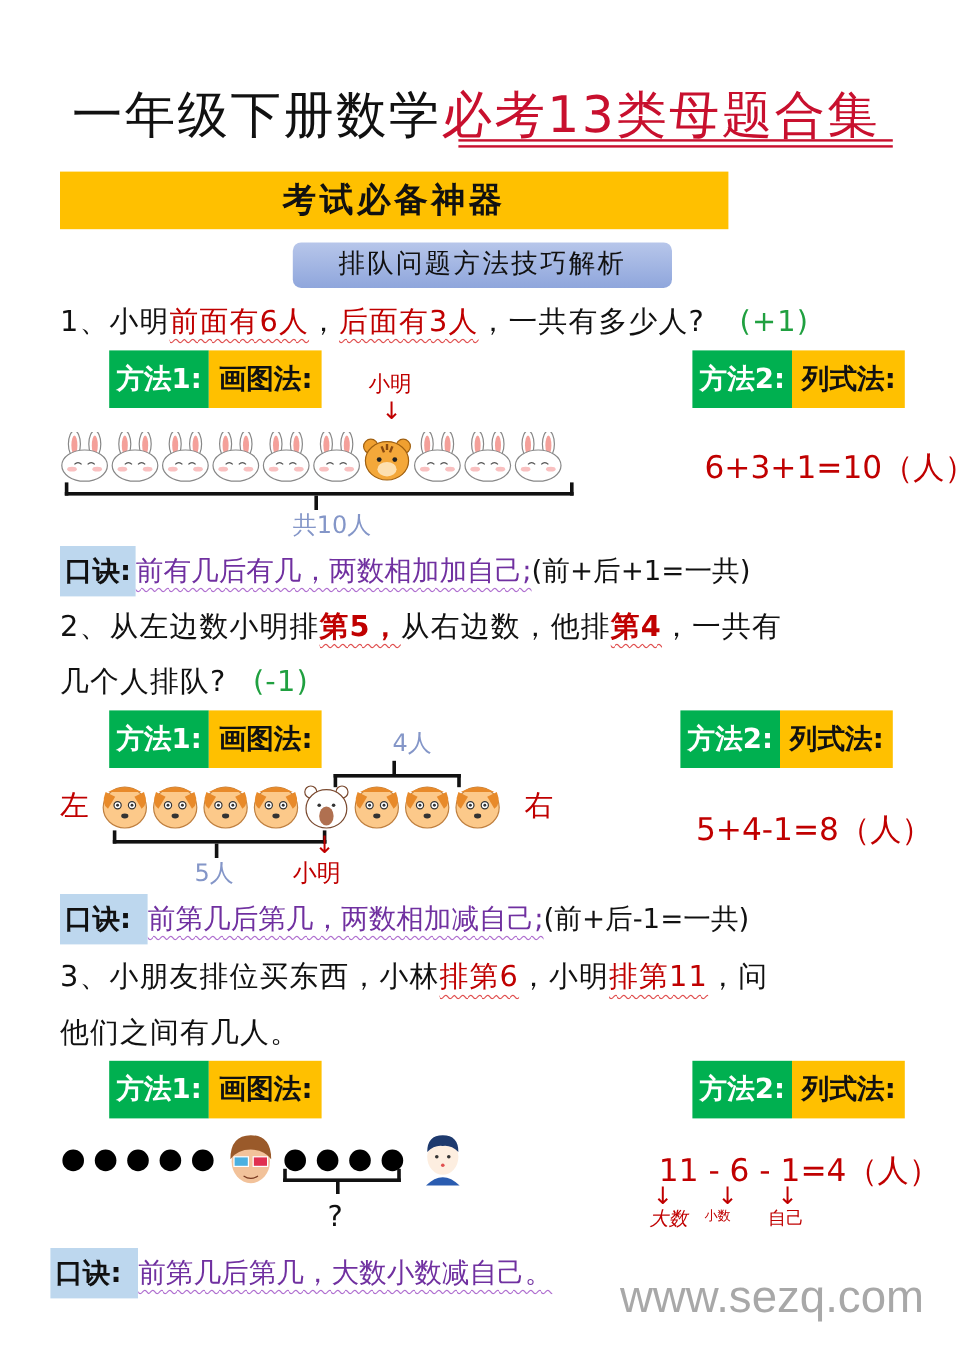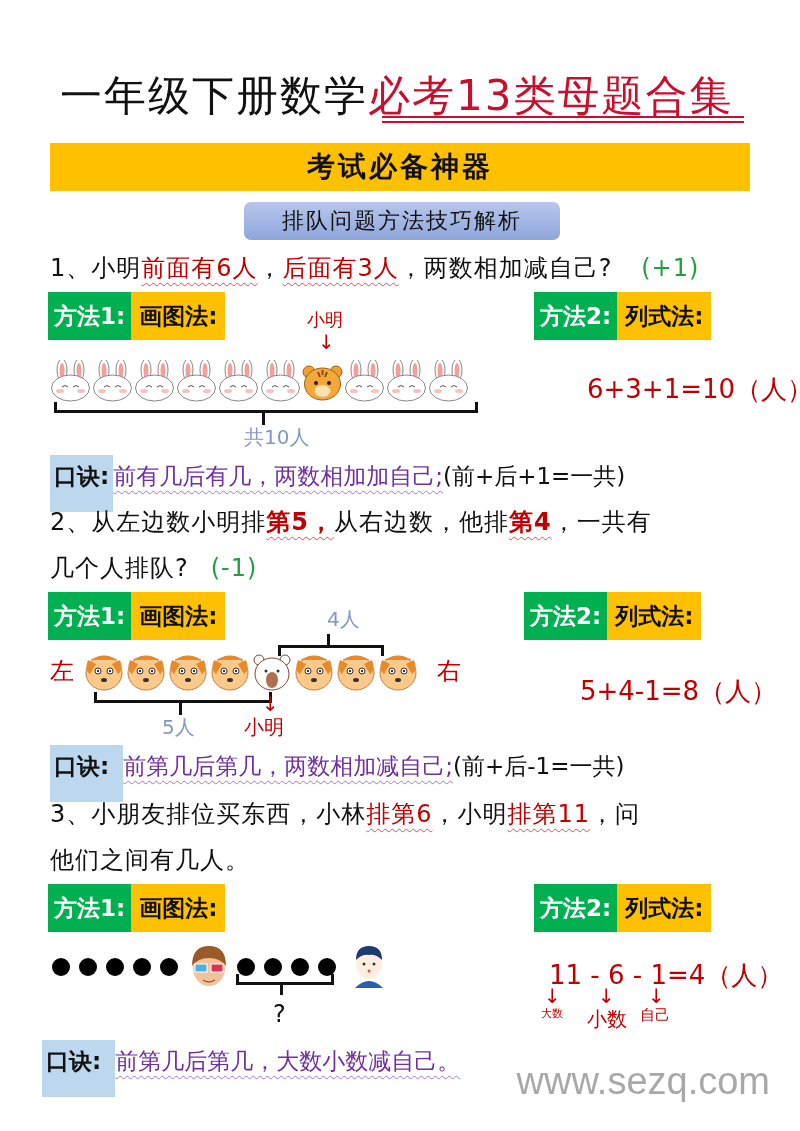--- a/index.html
+++ b/index.html
@@ -3,34 +3,34 @@
 <meta charset="utf-8">
 <style>
   html, body { margin:0; padding:0; background:#ffffff; }
   body { width:800px; height:1131px; position:relative; overflow:hidden;
          font-family:"DejaVu Sans","Liberation Sans",sans-serif; color:#111; }
   .abs { position:absolute; }
   .title { left:60px; top:68px; font-size:42px; font-weight:normal; letter-spacing:2px; white-space:nowrap; }
   .title .red { color:#c8102e; }
   .title-underline { left:382px; top:116px; width:362px; height:9px; }
   .title-underline div { height:2px; background:#c8102e; margin-bottom:3px; }
-  .banner { left:50px; top:143px; width:700px; height:48px; background:#ffc000; text-align:center;
+  .banner { left:50px; top:143px; width:557px; height:48px; background:#ffc000; text-align:center;
             font-size:28px; line-height:48px; font-weight:bold; letter-spacing:3px; }
   .subbanner { left:244px; top:202px; width:316px; height:38px; border-radius:7px;
                background:linear-gradient(#b7c6ea,#8fa6dc); text-align:center; font-size:22px; line-height:38px; letter-spacing:2px; }
   .qline { font-size:24px; white-space:nowrap; letter-spacing:1px; }
   .red { color:#c00000; }
   .green { color:#20a040; }
   .wavy { text-decoration: underline wavy #e05050; text-underline-offset:6px; text-decoration-thickness:1px; }
   .wavy-p { text-decoration: underline wavy #b070d0; text-underline-offset:6px; text-decoration-thickness:1px; }
-  .method { height:48px; display:flex; font-size:23px; line-height:48px; font-weight:bold; }
+  .method { height:48px; display:flex; font-size:23px; line-height:48px; font-weight:bold;margin-left:43px; }
   .method .g { background:#00b050; color:#fff; padding:0 6px 0 6px; }
   .method .y { background:#ffc000; color:#111; padding:0 8px; }
   .koujue { height:42px; font-size:23px; line-height:42px; white-space:nowrap; }
-  .koujue .lab { background:#bdd7ee; display:inline-block; padding:0 4px 15px 4px; font-weight:bold;text-align:right; }
+  .koujue .lab { background:#bdd7ee; display:inline-block; padding:0 4px 0 4px; font-weight:bold;text-align:right; }
   .purple { color:#7030a0;text-align:center; }
   .formula { font-size:26px; color:#c00000; white-space:nowrap; }
   .blue-label { color:#8496c8; font-size:20px; }
   .bracket { border:3px solid #111; border-top:none; height:8px; }
   .bracket-up { border:3px solid #111; border-bottom:none; height:8px; }
   .stem { width:3px; background:#111; }
   .row { display:flex; align-items:flex-end; }
   .dot { width:18px; height:18px; border-radius:50%; background:#000; display:inline-block; margin-right:9px; }
   .watermark { right:30px; top:1060px; font-size:38px; color:#9a9a9a; font-family:"Liberation Sans",sans-serif; opacity:0.85; }
   .arrow-red { color:#c00000; font-size:20px; }
@@ -43,21 +43,21 @@
 </div>
 <div class="abs title-underline">
     <div></div>
     <div></div>
   </div>
 
 <div class="abs banner">考试必备神器</div>
 <div class="abs subbanner">排队问题方法技巧解析</div>
 
 <div class="abs qline" style="left:50px;top:252px;">
-  <span>1、小明</span><span class="red wavy">前面有6人</span><span>，</span><span class="red wavy">后面有3人</span><span>，两数相加减自己?</span>
+  <span>1、小明</span><span class="red wavy">前面有6人</span><span>，</span><span class="red wavy">后面有3人</span><span>，一共有多少人?</span>
   <span class="green" style="margin-left:20px">(+1)</span>
 </div>
 
 <div class="abs method" style="left:48px;top:292px;">
   <span class="g">方法1:</span>
     <span class="y">画图法:</span>
 </div>
 <div class="abs method" style="left:534px;top:292px;">
   <span class="g">方法2:</span>
     <span class="y">列式法:</span>
@@ -220,21 +220,21 @@
   </svg>
 </div>
 <div class="abs bracket" style="left:236px;top:974px;width:92px;"></div>
 <div class="abs stem" style="left:280px;top:985px;height:10px;"></div>
 <div class="abs" style="left:273px;top:1000px;font-size:24px;">?</div>
 
 <div class="abs formula" style="left:549px;top:958px;">11 - 6 - 1=4（人）</div>
 <div class="abs arrow-red" style="left:544px;top:984px;">↓</div>
 <div class="abs arrow-red" style="left:598px;top:984px;">↓</div>
 <div class="abs arrow-red" style="left:648px;top:984px;">↓</div>
-<div class="abs red" style="left:541px;top:1006px;font-size:11px;">大数</div>
-<div class="abs red" style="left:587px;top:1006px;font-size:20px;">小数</div>
+<div class="abs red" style="left:541px;top:1006px;font-size:16px;font-style:italic;">大数</div>
+<div class="abs red" style="left:587px;top:1006px;font-size:11px;">小数</div>
 <div class="abs red" style="left:640px;top:1006px;font-size:15px;">自己</div>
 
 <div class="abs koujue" style="left:42px;top:1040px;">
   <span class="lab" style="padding-right:14px">口诀:</span><span class="purple wavy-p">前第几后第几，大数小数减自己。</span>
 </div>
 
 <div class="abs watermark">www.sezq.com</div>
 
 </body></html>

